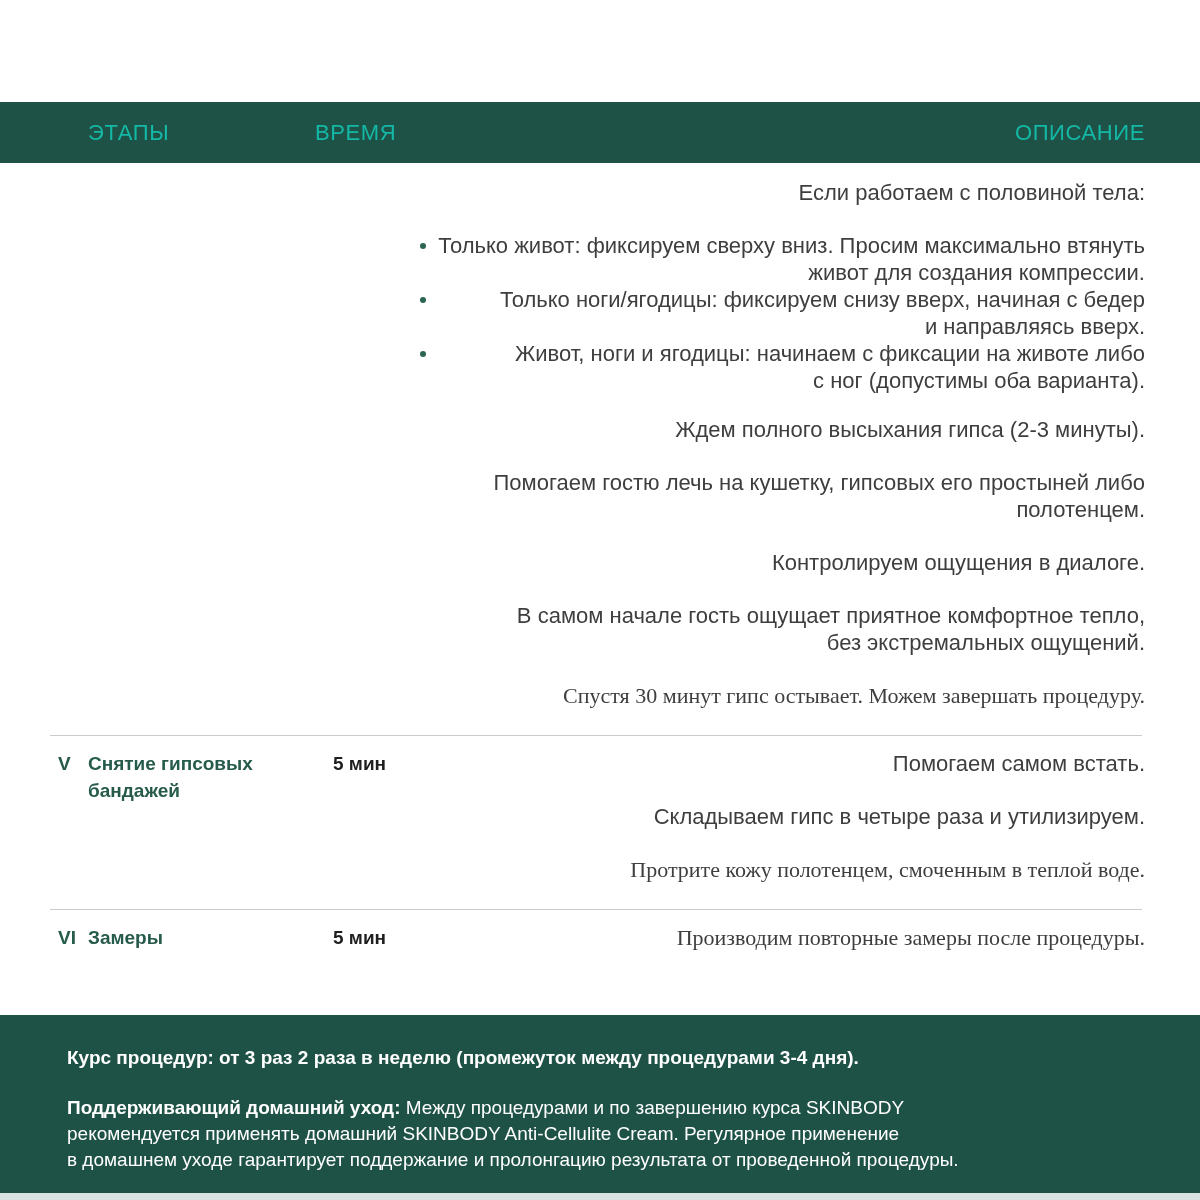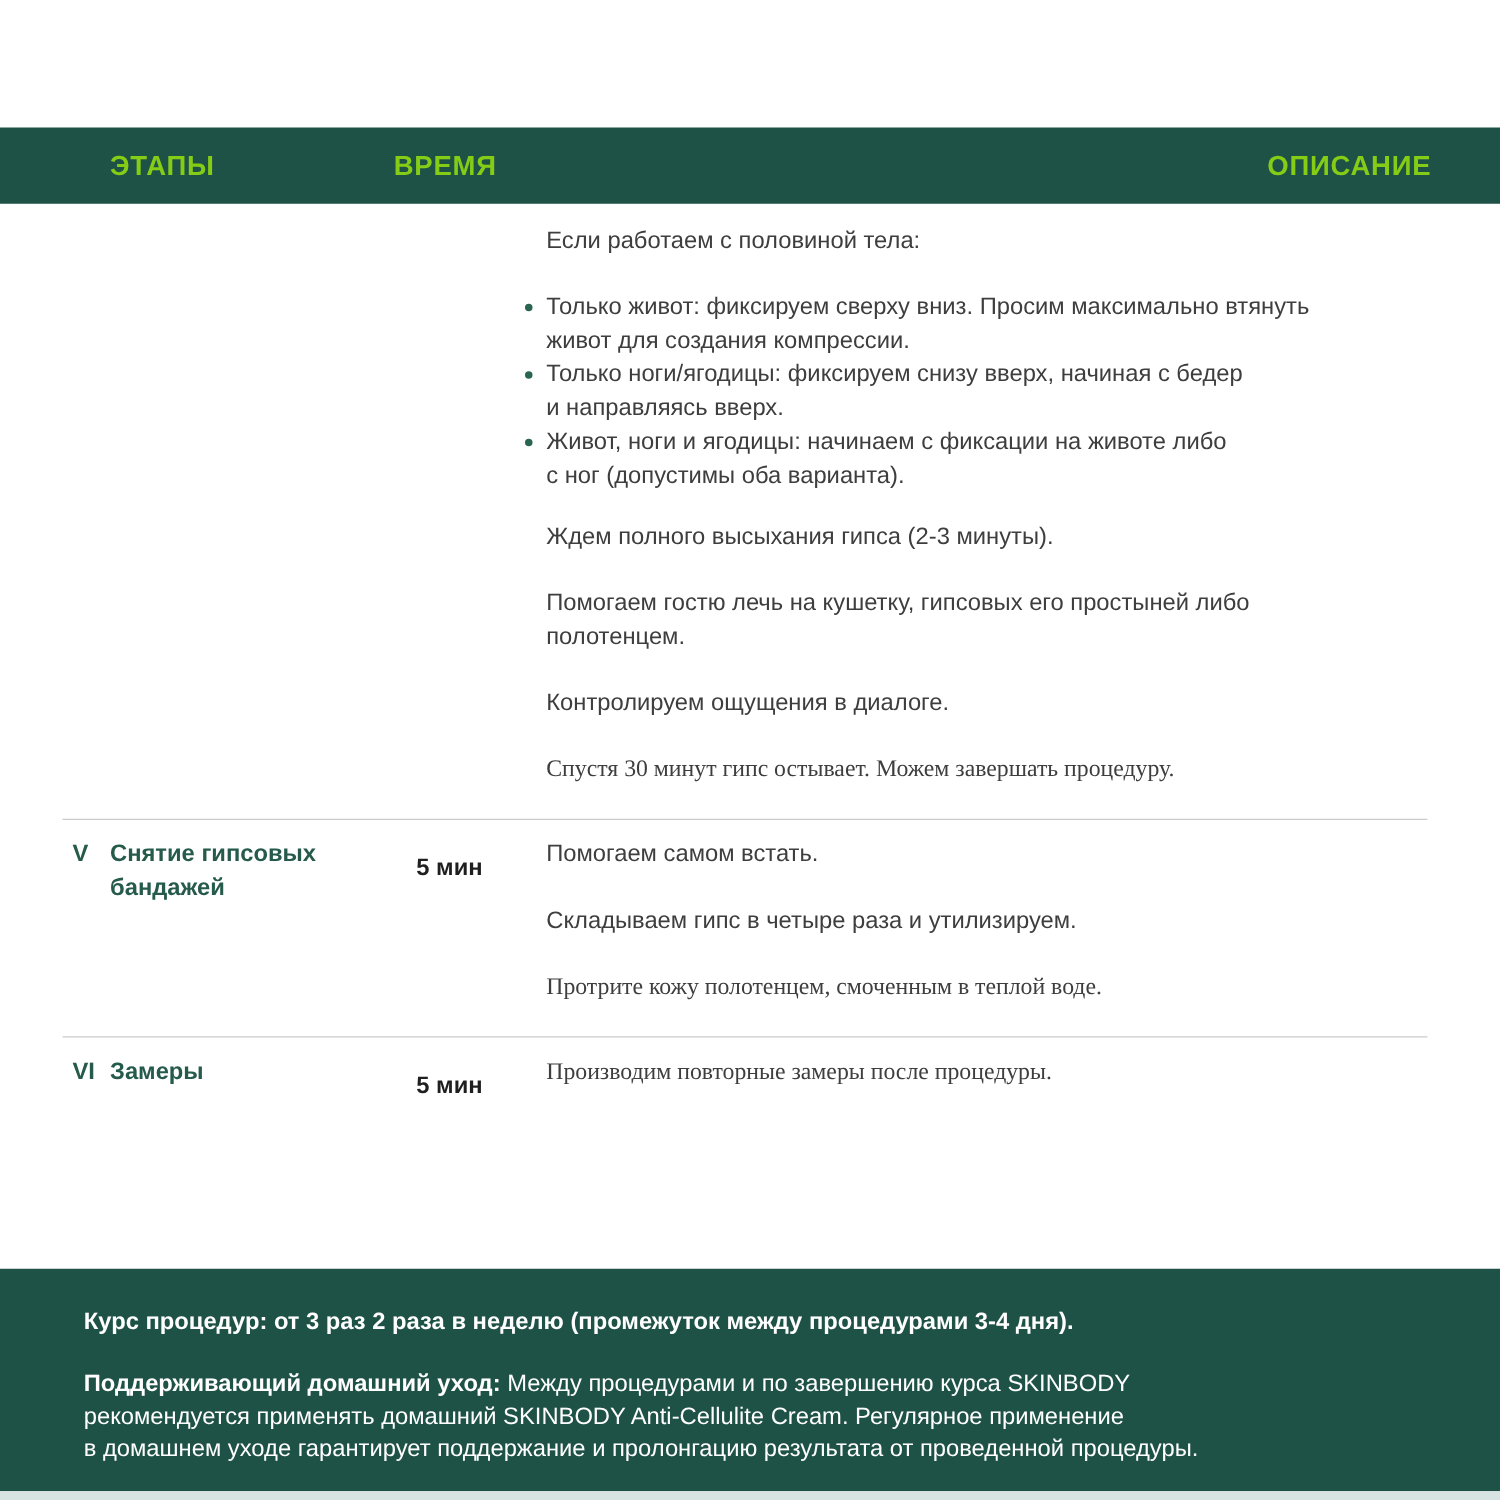--- a/index.html
+++ b/index.html
@@ -4,26 +4,26 @@
 <style>
   * { margin: 0; padding: 0; box-sizing: border-box; }
   html, body { width: 1200px; height: 1200px; overflow: hidden; background: #ffffff; }
   body { font-family: "Liberation Sans", sans-serif; position: relative; }
 
   
   .topbar {
     margin-top: 102px;
     height: 61px;
     background: #1f5246;
-    color: #84cc16;
+    color: #14b8a6;
     display: grid;
     grid-template-columns: 245px 134px 708px;
     align-items: center;
     padding-left: 58px;
-    font-weight: 700;
+    font-weight: 400;
     font-size: 22px;
     letter-spacing: 0.6px;
   }
   .topbar .h-stages { padding-left: 30px; }
   .topbar .h-time { padding-left: 12px; }
   .topbar .h-desc { text-align: right; }
 
   
   .row {
     display: grid;
@@ -37,23 +37,22 @@
     font-size: 19px;
     line-height: 27px;
   }
   .stage-name { white-space: pre-line; }
   .time {
     color: #1f1f1f;
     font-weight: 700;
     font-size: 19px;
     line-height: 27px;
     padding-left: 30px;
-    margin-top: 11px;
   }
-  .desc { color: #3e3e3e; font-size: 19px; line-height: 27px; }
+  .desc { color: #3e3e3e; font-size: 22px; line-height: 27px; text-align: right; }
   .desc p { white-space: pre-line; margin-bottom: 26px; }
   .desc p:last-child { margin-bottom: 18px; font-family: Liberation Serif, serif; }
   .desc .intro { margin-bottom: 26px; }
   .desc ul { list-style: none; margin-bottom: 22px; }
   .desc li { position: relative; white-space: pre-line; }
   .desc li::before {
     content: "";
     position: absolute;
     left: -17px;
     top: 11px;
@@ -115,20 +114,22 @@
 живот для создания компрессии.</li>
       <li>Только ноги/ягодицы: фиксируем снизу вверх, начиная с бедер
 и направляясь вверх.</li>
       <li>Живот, ноги и ягодицы: начинаем с фиксации на животе либо
 с ног (допустимы оба варианта).</li>
     </ul>
     <p>Ждем полного высыхания гипса (2-3 минуты).</p>
     <p>Помогаем гостю лечь на кушетку, гипсовых его простыней либо
 полотенцем.</p>
     <p>Контролируем ощущения в диалоге.</p>
+    <p>В самом начале гость ощущает приятное комфортное тепло,
+без экстремальных ощущений.</p>
     <p>Спустя 30 минут гипс остывает. Можем завершать процедуру.</p>
   </div>
 </div>
 
 <div class="sep"></div>
 
 <div class="row">
   <div class="numeral">V</div>
   <div class="stage-name">Снятие гипсовых
 бандажей</div>

